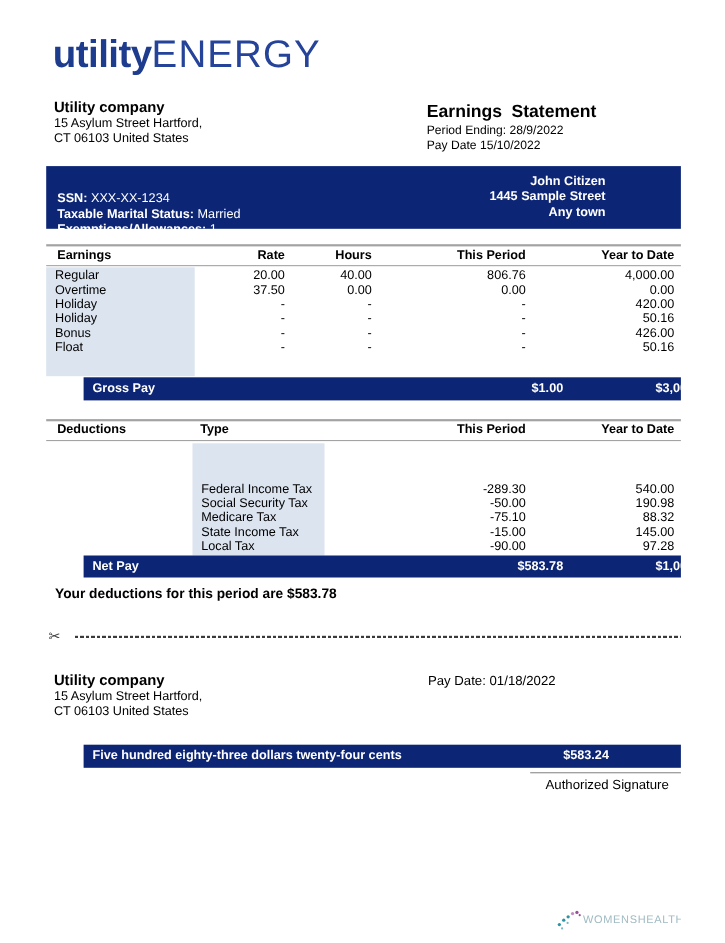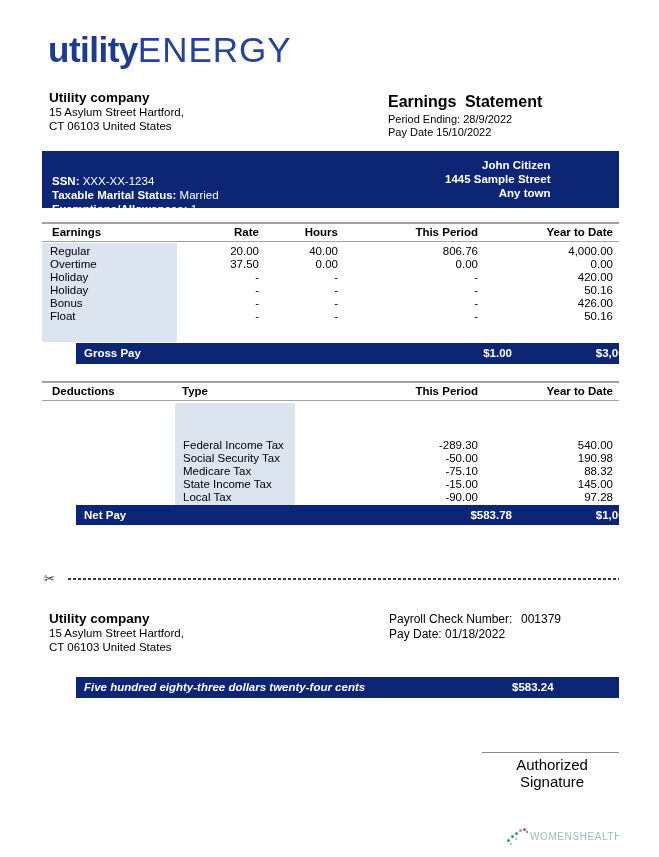--- a/index.html
+++ b/index.html
@@ -55,23 +55,23 @@
   .cutline { position:absolute; left:42px; top:570px; width:580px; height:16px; }
   .scissors { position:absolute; left:2px; top:1px; font-size:13px; color:#3a3a3a; }
   .dashes { position:absolute; left:26px; right:0; top:8px; height:2px;
             background:repeating-linear-gradient(90deg,#3a3a3a 0 3px,transparent 3px 5px); }
   
   .company-bottom { position:absolute; left:49px; top:611px; }
   .check-info { position:absolute; left:389px; top:612px; font-size:12px; line-height:15px; }
   .ck-label { display:inline-block; width:132px; }
   .word-bar { top:677px; }
   .w-amount { left:436px; width:135px; text-align:left; }
-  .w-text { left:8px;font-style:italic; }
-  .signature { position:absolute; left:482px; top:752px; width:140px; border-top:1px solid #8a8a8a;
-               text-align:center; font-size:15px; padding-top:3px; }
+  .w-text { left:8px; }
+  .signature { position:absolute; left:482px; top:702px; width:140px; border-top:1px solid #8a8a8a;
+               text-align:center; font-size:12px; padding-top:3px; }
   
   .watermark { position:absolute; left:506px; top:826px; display:flex; align-items:center; }
   .wm-icon { position:relative; width:24px; height:20px; }
   .wm-icon i { position:absolute; border-radius:50%; }
   .wm-text { font-size:10px; color:#9fbac2; letter-spacing:0.6px; }
   .d-teal { background:#2e93a3; } .d-lteal { background:#79b7c2; } .d-purple { background:#9b4f9b; } .d-lpurple { background:#c08ec0; }
 </style>
 </head>
 <body>
 
@@ -203,36 +203,34 @@
       </div>
     </div>
   </div>
 
   <div class="bar navy" style="top:505px; height:20px; line-height:20px;">
     <span class="b-label">Net Pay</span>
     <span class="b-tp">$583.78</span>
     <span class="b-ytd">$1,000.78</span>
   </div>
 
+  <div class="note">Your deductions for this period are $583.78</div>
 
   <div class="cutline">
     <span class="scissors">✂</span>
     <span class="dashes"></span>
   </div>
 
   <div class="company-bottom">
     <div class="company-name">Utility company</div>
     <div class="company-line">15 Asylum Street Hartford,</div>
     <div class="company-line">CT 06103 United States</div>
   </div>
 
   <div class="check-info">
-    <div>
-      <span class="ck-label">Payroll Check Number:</span><span>001379</span>
-    </div>
     <div>Pay Date: 01/18/2022</div>
   </div>
 
   <div class="bar navy word-bar">
     <span class="b-label w-text">Five hundred eighty-three dollars twenty-four cents</span>
     <span class="b-ytd w-amount">$583.24</span>
   </div>
 
   <div class="signature">Authorized Signature</div>
 

